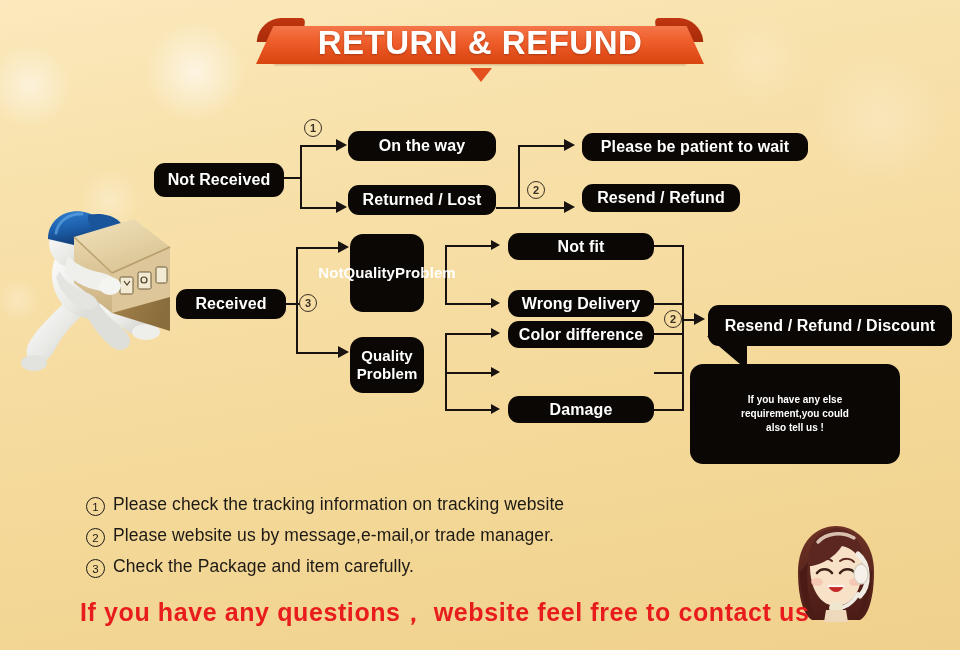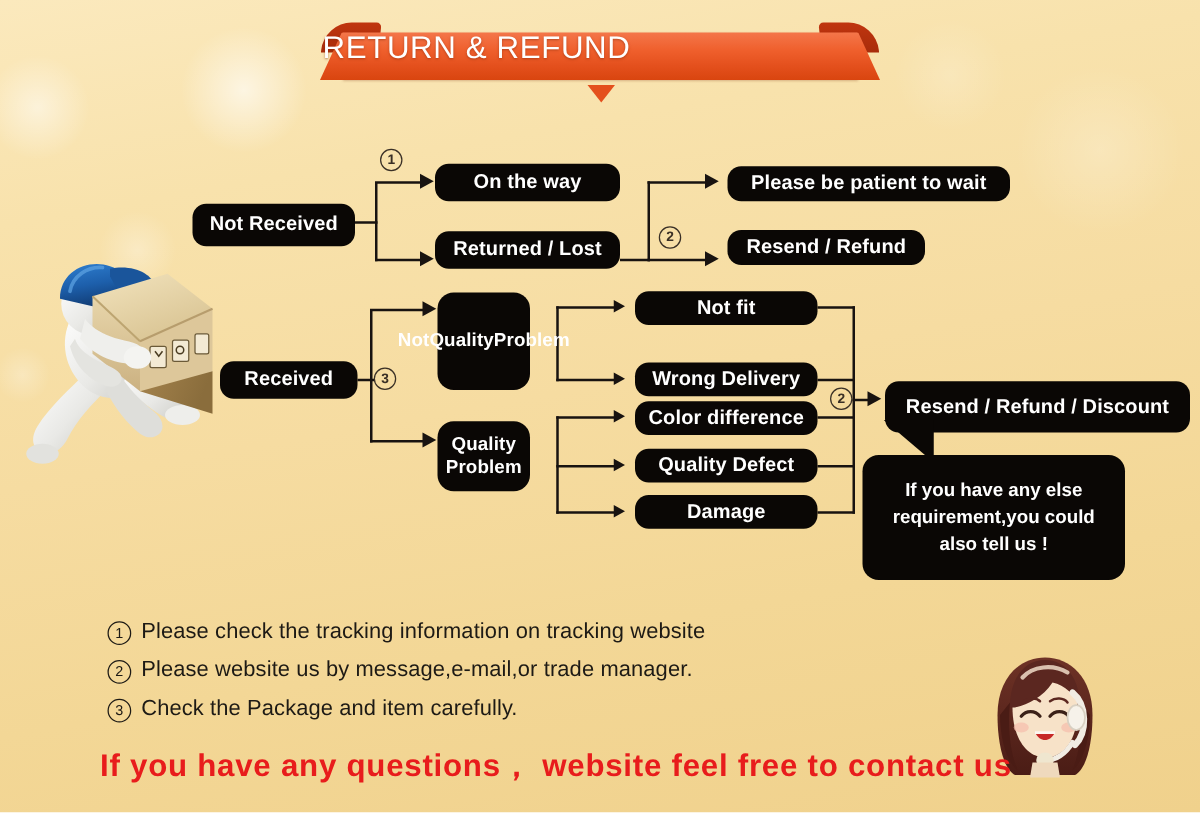--- a/index.html
+++ b/index.html
@@ -43,22 +43,22 @@
   }
   .ribbon-body::before, .ribbon-body::after {
     content: ""; position: absolute; top: 0; width: 30px; height: 38px;
     background: inherit;
   }
   .ribbon-body::before { left: -18px; clip-path: polygon(58% 0, 100% 0, 100% 100%, 0 100%); }
   .ribbon-body::after  { right: -18px; clip-path: polygon(0 0, 42% 0, 100% 100%, 0 100%); }
 
   .ribbon-title {
     position: absolute; left: 0; right: 0; top: 6px;
-    text-align: left; color: #fff;
-    font-size: 25px; font-weight: 400; letter-spacing: 0.5px;
+    text-align: center; color: #fff;
+    font-size: 33px; font-weight: 700; letter-spacing: 0.5px;
     text-shadow: 0 1px 2px rgba(130,40,10,0.55);
     z-index: 3;
   }
 
   .ribbon-caret {
     position: absolute; left: 470px; top: 68px;
     width: 0; height: 0;
     border-left: 11px solid transparent;
     border-right: 11px solid transparent;
     border-top: 14px solid #e4501d;
@@ -109,21 +109,21 @@
     border-top: 5px solid transparent;
     border-bottom: 5px solid transparent;
     border-left: 9px solid #181310;
   }
 
   
   .bubble {
     position: absolute;
     background: #0a0705; color: #fff;
     border-radius: 13px;
-    font-size: 15px; font-weight: 700; line-height: 1.42;
+    font-size: 10px; font-weight: 700; line-height: 1.42;
     text-align: center;
     display: flex; align-items: center; justify-content: center;
     padding: 6px 10px;
     z-index: 6;
   }
   .bubble-tail {
     position: absolute;
     width: 0; height: 0;
     z-index: 6;
     border-left: 13px solid transparent;
@@ -224,21 +224,20 @@
   <div class="ln h" style="left:445px; top:333px; width:48px;"></div>
   <div class="arrowhead thin" style="left:491px; top:328px;"></div>
   <div class="ln h" style="left:445px; top:372px; width:48px;"></div>
   <div class="arrowhead thin" style="left:491px; top:367px;"></div>
   <div class="ln h" style="left:445px; top:409px; width:48px;"></div>
   <div class="arrowhead thin" style="left:491px; top:404px;"></div>
 
   <div class="node" style="left:508px; top:233px; width:146px; height:27px;">Not fit</div>
   <div class="node" style="left:508px; top:290px; width:146px; height:27px;">Wrong Delivery</div>
   <div class="node" style="left:508px; top:321px; width:146px; height:27px;text-align:center;">Color difference</div>
-  <div class="node" style="left:508px; top:359px; width:146px; height:27px;">Quality Defect</div>
   <div class="node" style="left:508px; top:396px; width:146px; height:27px;">Damage</div>
 
   <div class="ln h" style="left:654px; top:245px; width:30px;"></div>
   <div class="ln h" style="left:654px; top:303px; width:30px;"></div>
   <div class="ln h" style="left:654px; top:333px; width:30px;"></div>
   <div class="ln h" style="left:654px; top:372px; width:30px;"></div>
   <div class="ln h" style="left:654px; top:409px; width:30px;"></div>
   <div class="ln v" style="left:682px; top:245px; height:166px;"></div>
   <div class="ln h" style="left:682px; top:319px; width:14px;"></div>
   <div class="arrowhead" style="left:694px; top:313px;"></div>

